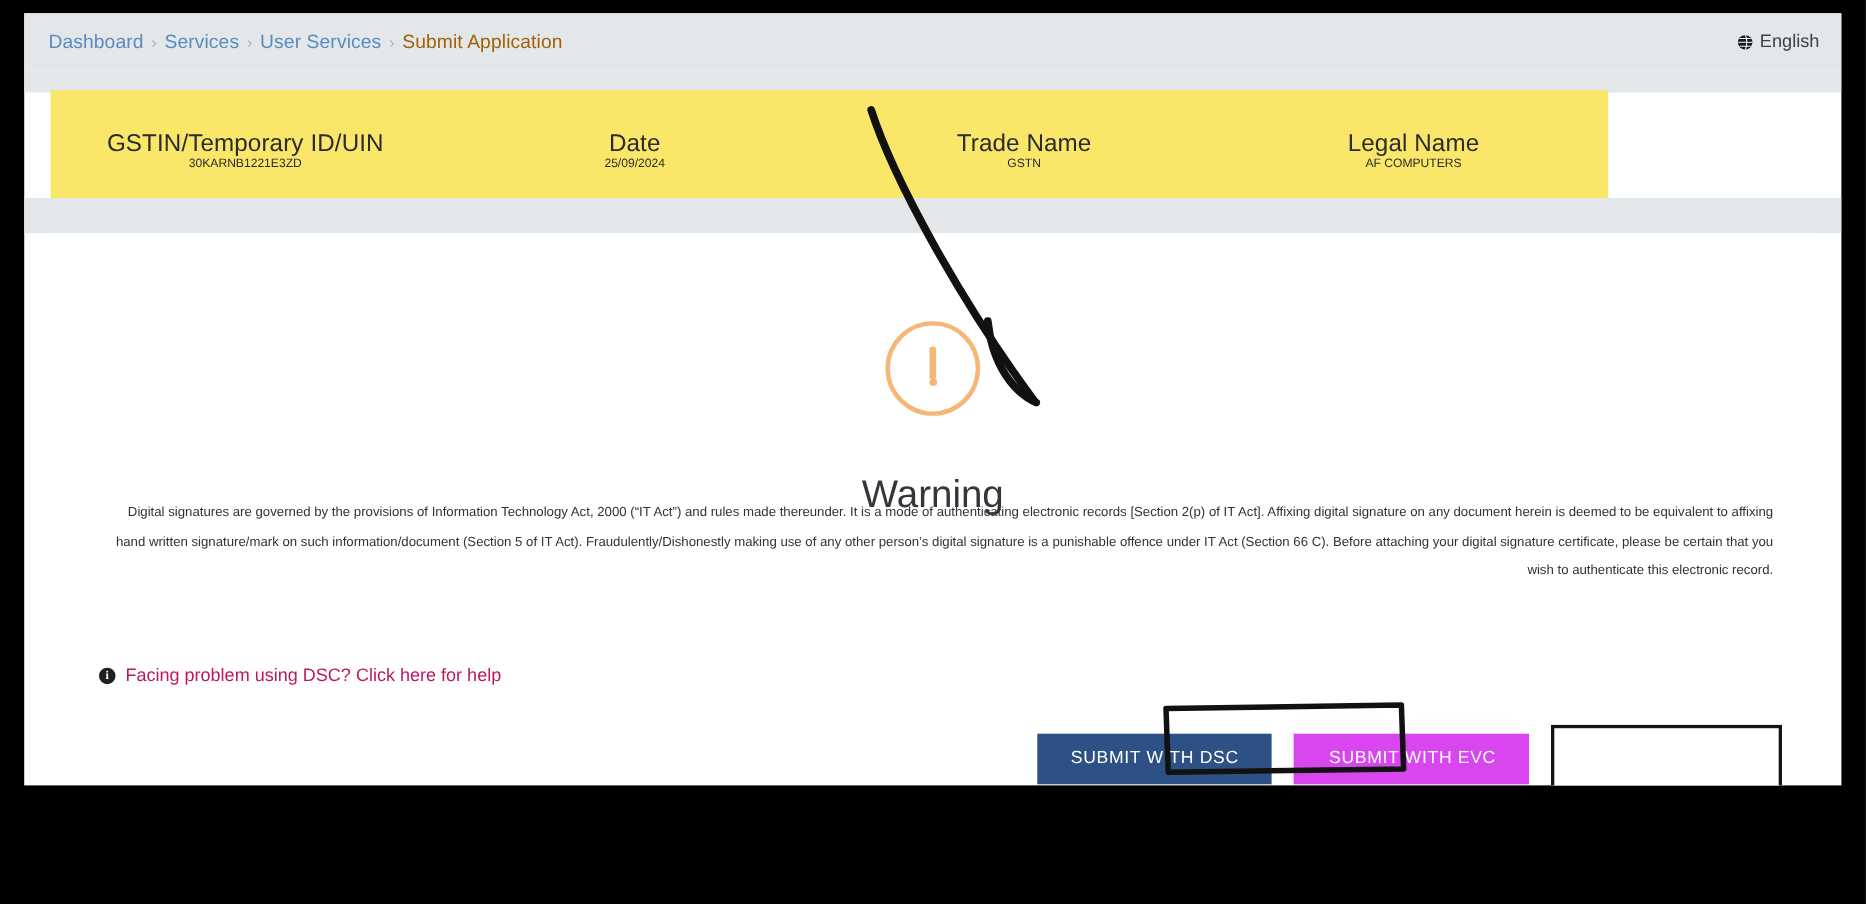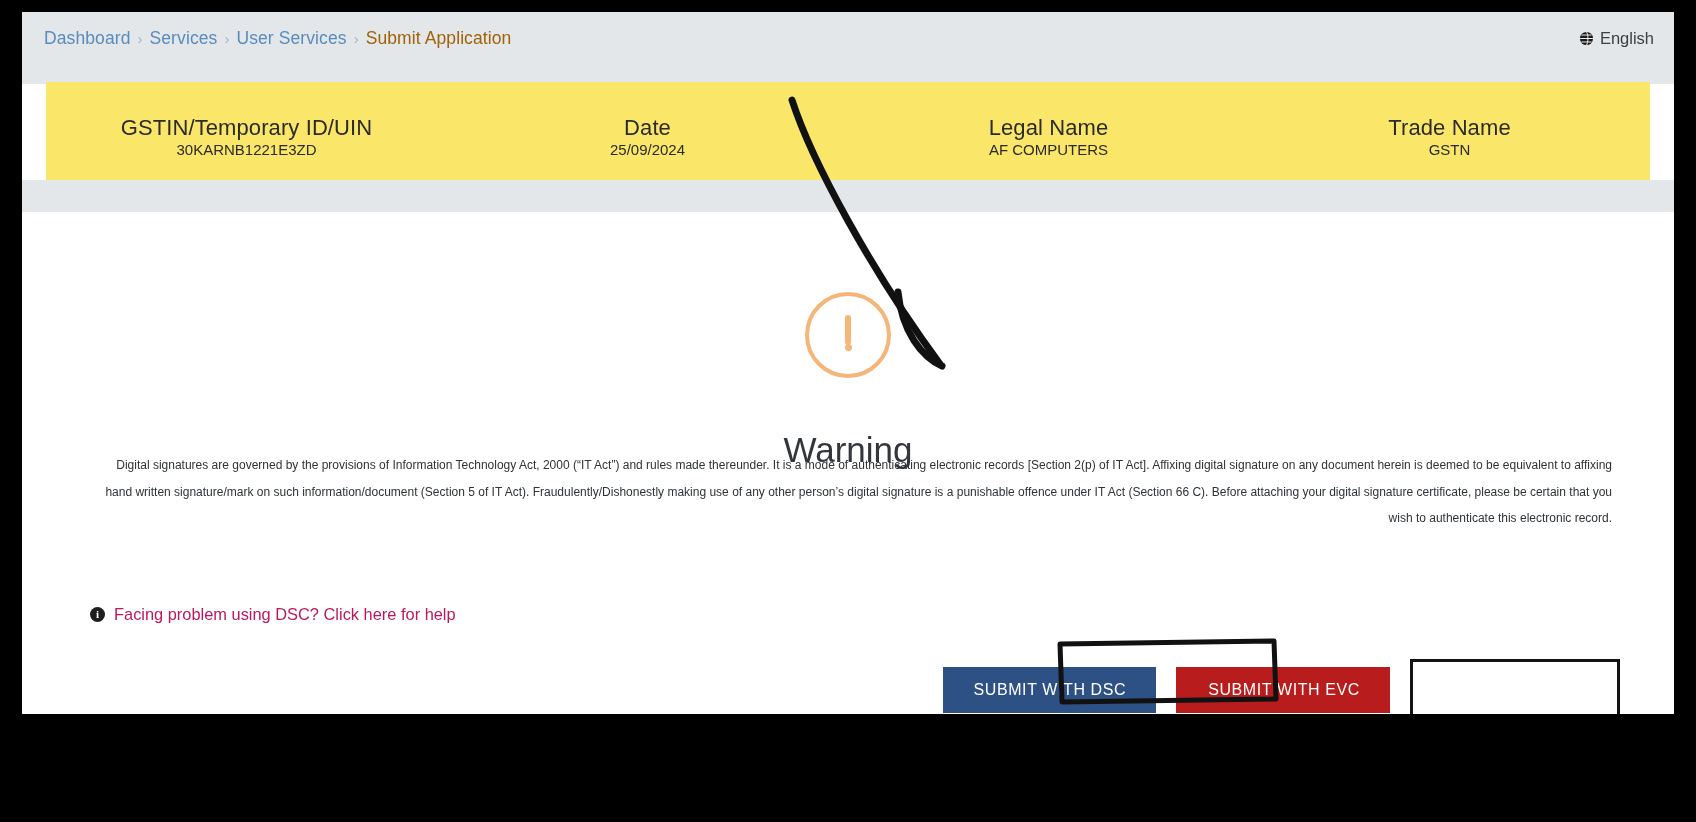--- a/index.html
+++ b/index.html
@@ -43,21 +43,21 @@
     margin: 0 7px; }
   .lang {
     display: flex; align-items: center; gap: 6px;
     font-size: 16.5px; color: #404040; padding-right: 10px;
   }
   .globe { width: 15px; height: 15px; display: block; }
 
   
   #band {
     position: absolute; left: 24px; top: 70px;
-    width: 1604px; height: 98px;
+    width: 1416px; height: 98px;
     background: #fae668;
   }
   #bandshadow {
     position: absolute; left: 0; top: 168px;
     width: 1652px; height: 32px;
     background: #e3e7ea;
   }
   #bandtop {
     position: absolute; left: 0; top: 52px;
     width: 1652px; height: 20px;
@@ -68,21 +68,21 @@
     grid-template-columns: repeat(4, 1fr);
     height: 100%;
     align-content: center;
   }
   .bandcell { text-align: center; }
   .bandhead {
     font-size: 22px; color: #2b2b2b; font-weight: 400;
     letter-spacing: .1px; margin-top: 10px;
   }
   .bandval {
-    font-size: 15px; color: #2b2b2b; 
+    font-size: 11px; color: #2b2b2b; 
   }
 
   
   #card {
     position: absolute; left: 24px; top: 200px;
     width: 1604px; height: 500px;
     background: #ffffff;
   }
   #warn-icon-wrap {
     position: absolute; left: 0; right: 0; top: 80px;
@@ -130,21 +130,21 @@
     position: absolute; left: 0; right: 0; top: 447px;
     display: flex; justify-content: flex-end; align-items: center;
     padding-right: 30px; gap: 20px;
   }
   .btn {
     font-size: 16px; letter-spacing: .6px; color: #fff;
     padding: 14px 30px; border: none; cursor: pointer;
     font-family: "Liberation Sans", sans-serif;
   }
   .btn-dsc { background: #2d5184; }
-  .btn-evc { background: #b91c1c; padding-left: 32px; }
+  .btn-evc { background: #d946ef; padding-left: 32px; }
   .empty-box {
     width: 210px; height: 62px;
     background: #fff; border: 3px solid #131313;
   }
 
   
   #ink {
     position: absolute; left: 0; top: 0;
     width: 1652px; height: 702px;
     pointer-events: none;
@@ -180,26 +180,26 @@
       <div class="bandgrid">
         <div class="bandcell">
           <div class="bandhead">GSTIN/Temporary ID/UIN</div>
           <div class="bandval">30KARNB1221E3ZD</div>
         </div>
         <div class="bandcell">
           <div class="bandhead">Date</div>
           <div class="bandval">25/09/2024</div>
         </div>
         <div class="bandcell">
+          <div class="bandhead">Trade Name</div>
+          <div class="bandval">GSTN</div>
+        </div>
+        <div class="bandcell">
           <div class="bandhead">Legal Name</div>
           <div class="bandval">AF COMPUTERS</div>
-        </div>
-        <div class="bandcell">
-          <div class="bandhead">Trade Name</div>
-          <div class="bandval">GSTN</div>
         </div>
       </div>
     </div>
     <div id="bandshadow"></div>
 
     <div id="card">
 
       <div id="warn-icon-wrap">
         <div class="warn-circle">
           <span class="bang-stem"></span>

